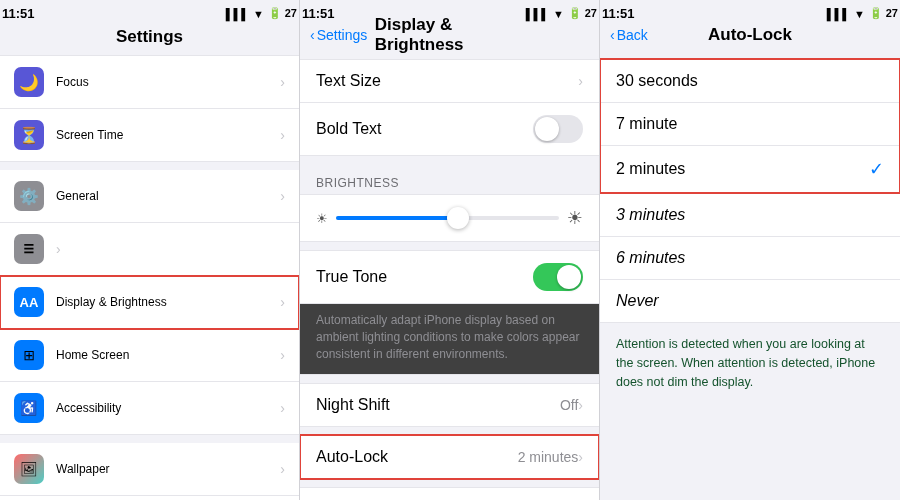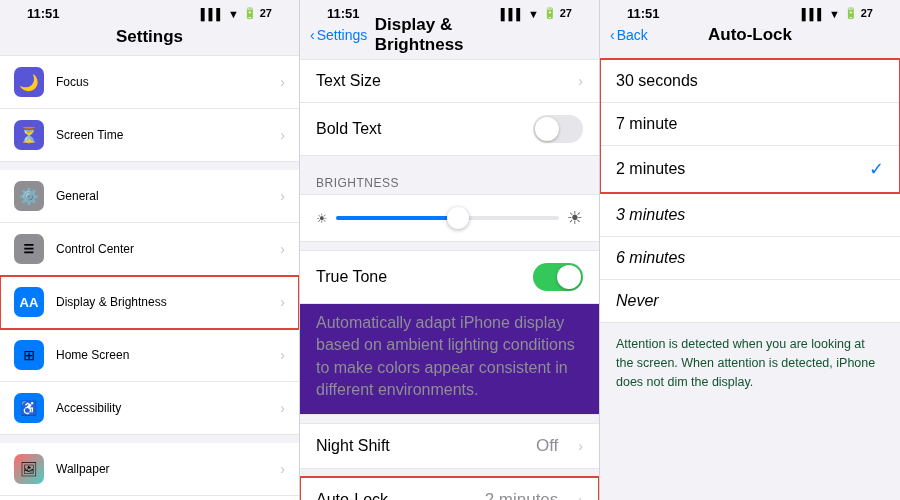--- a/index.html
+++ b/index.html
@@ -20,21 +20,21 @@
       display: flex;
       flex-direction: column;
       border-right: 1px solid #d1d1d6;
       overflow: hidden;
     }
 
     .status-bar {
       display: flex;
       justify-content: space-between;
       align-items: center;
-      padding: 6px 27px 4px;
+      padding: 6px 2px 4px;
       background: #f2f2f7;
       font-size: 12px;
       font-weight: 600;
     }
     .status-time { font-size: 13px; font-weight: 700; }
     .status-icons { display: flex; gap: 4px; align-items: center; font-size: 11px; }
 
     .panel-header {
       text-align: center;
       padding: 2px 0 8px;
@@ -123,21 +123,21 @@
     .list-row {
       display: flex;
       align-items: center;
       padding: 12px 16px;
       background: #fff;
       border-bottom: 1px solid #e5e5ea;
       cursor: pointer;
     }
     .list-row:first-child { border-top: 1px solid #e5e5ea; }
     .list-row-label { flex: 1; font-size: 16px; color: #000; }
-    .list-row-value { font-size: 17px; color: #8e8e93; margin-right: 20px; }
+    .list-row-value { font-size: 14px; color: #8e8e93; margin-right: 0; }
     .list-row-chevron { color: #c7c7cc; font-size: 14px; }
 
     .brightness-section {
       background: #fff;
       padding: 12px 16px;
       border-top: 1px solid #e5e5ea;
       border-bottom: 1px solid #e5e5ea;
     }
     .brightness-row {
       display: flex;
@@ -183,24 +183,24 @@
     .toggle.off { background: #e5e5ea; justify-content: flex-start; }
     .toggle-thumb {
       width: 24px;
       height: 24px;
       background: #fff;
       border-radius: 50%;
       box-shadow: 0 1px 3px rgba(0,0,0,0.3);
     }
 
     .true-tone-desc {
-      font-size: 16px;
+      font-size: 12px;
       color: #8e8e93;
       padding: 8px 16px 12px;
-      background: #4c1d95;
+      background: #404040;
       border-bottom: 1px solid #e5e5ea;
       line-height: 1.4;
     }
 
     .autolock-row {
       outline: 2.5px solid #e0433a;
       outline-offset: -1px;
       z-index: 2;
       position: relative;
     }
@@ -255,21 +255,20 @@
       </div>
 
       <div class="settings-item" style="margin-top:8px;">
         <div class="item-icon" style="background:#8e8e93;">⚙️</div>
         <span class="item-label">General</span>
         <span class="item-chevron">›</span>
       </div>
 
       <div class="settings-item">
         <div class="item-icon" style="background:#8e8e93; font-size:12px; font-weight:700;">☰</div>
-        <span class="item-label">Control Center</span>
         <span class="item-chevron">›</span>
       </div>
 
       <div class="settings-item highlighted">
         <div class="item-icon" style="background:#007aff; font-size:13px; font-weight:800; color:#fff;">AA</div>
         <span class="item-label">Display &amp; Brightness</span>
         <span class="item-chevron">›</span>
       </div>
 
       <div class="settings-item">

